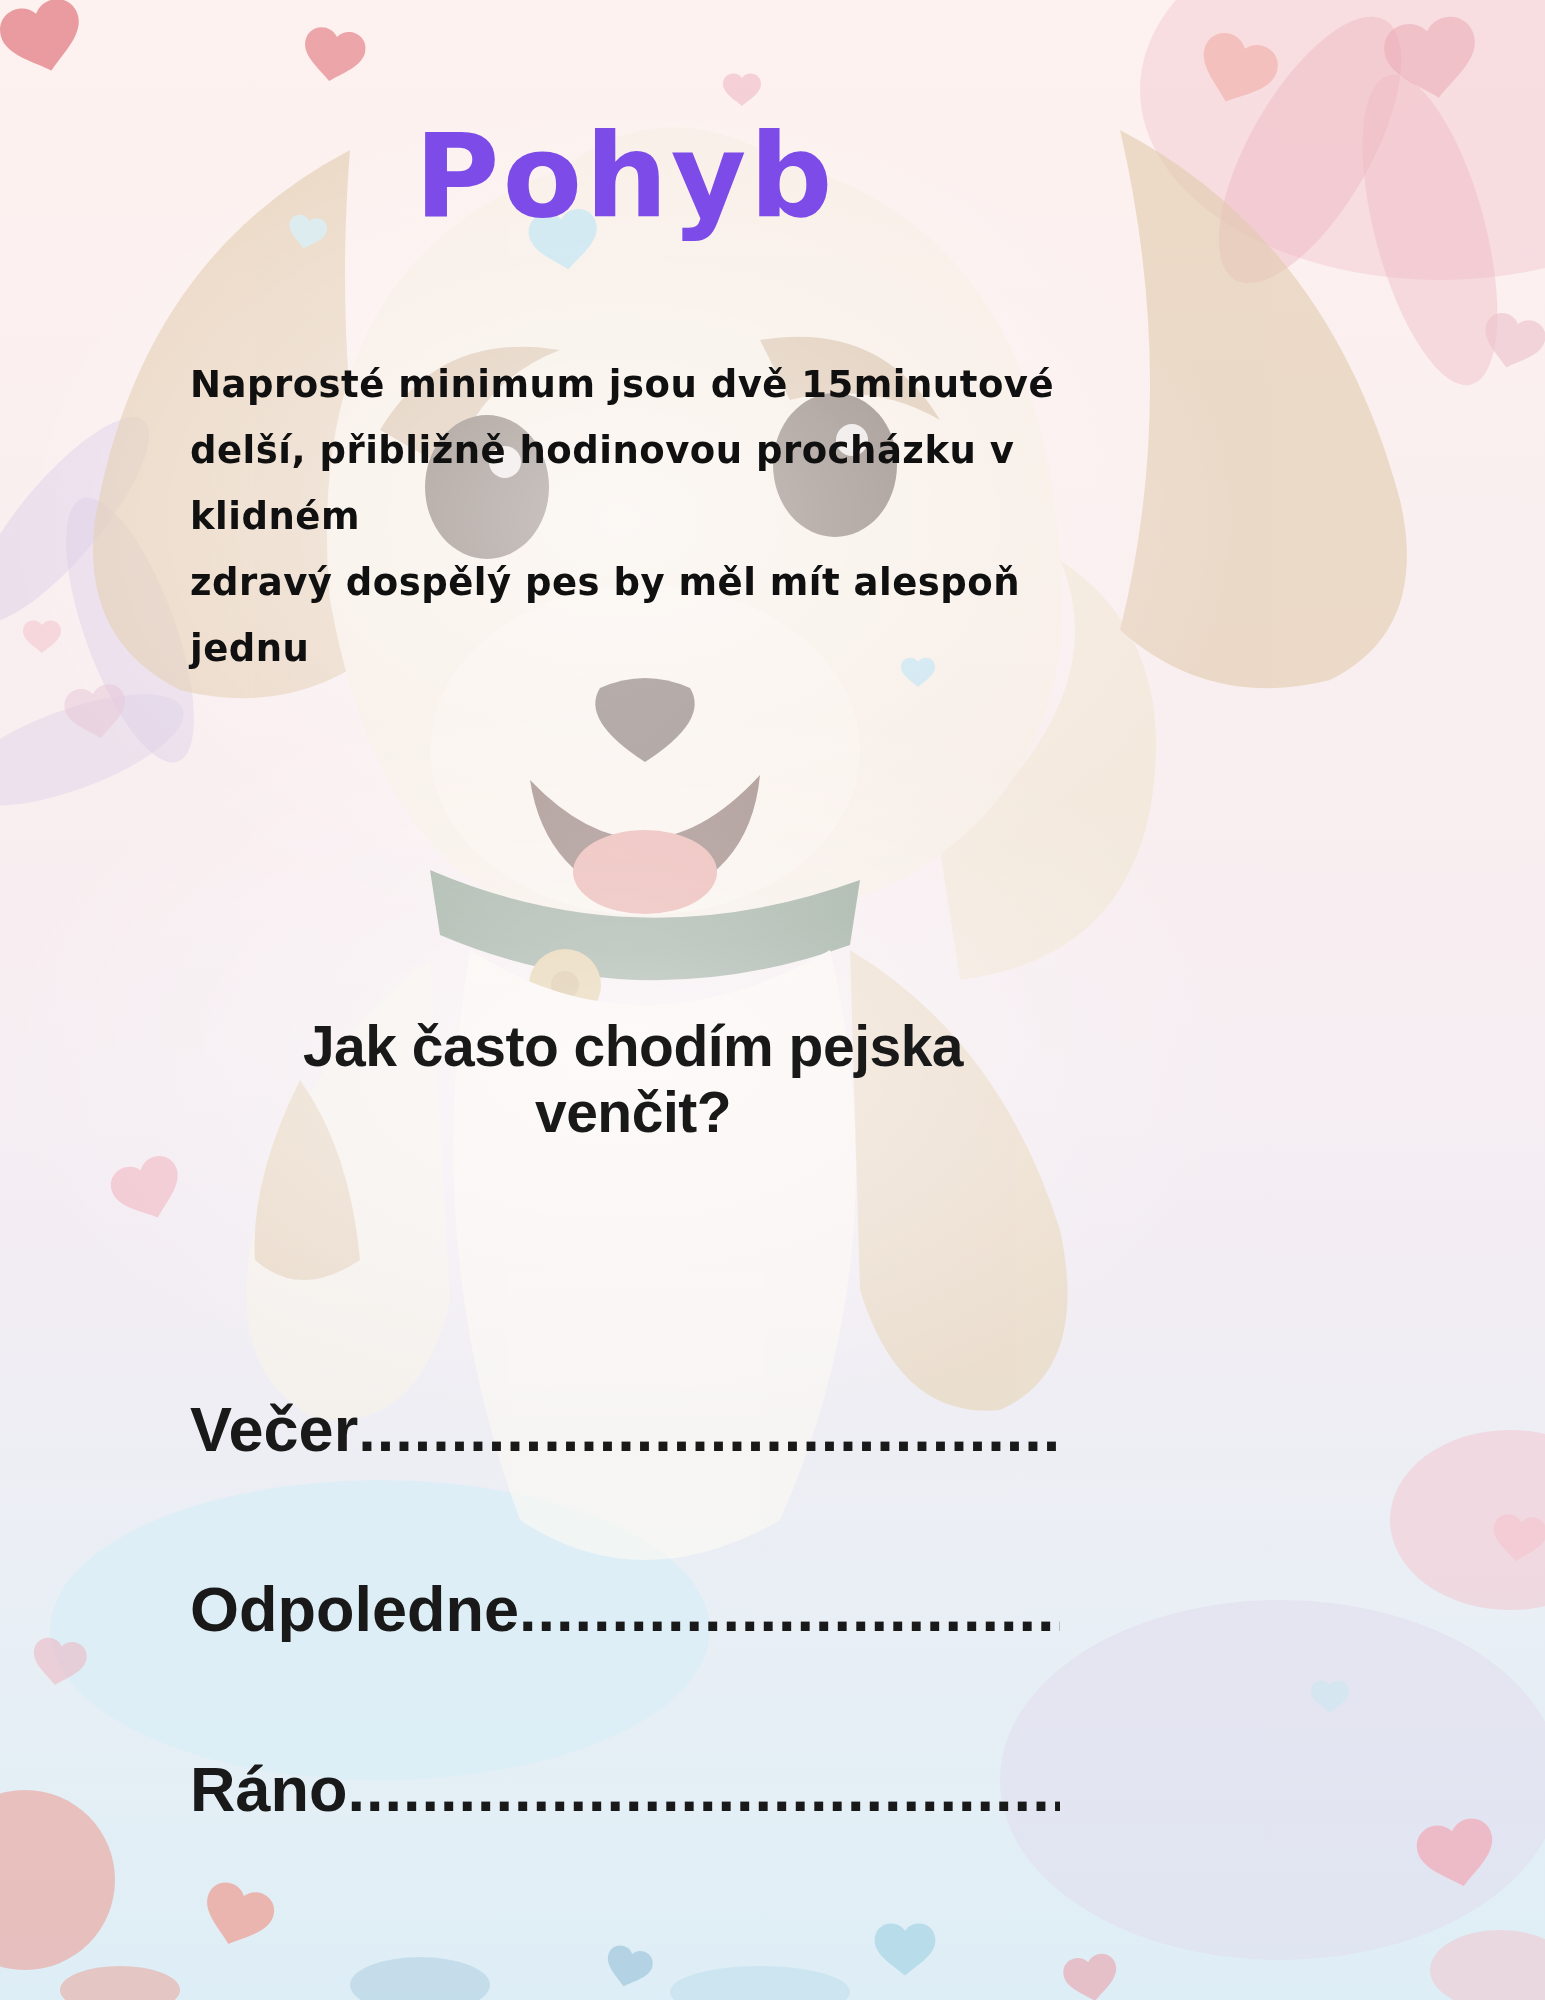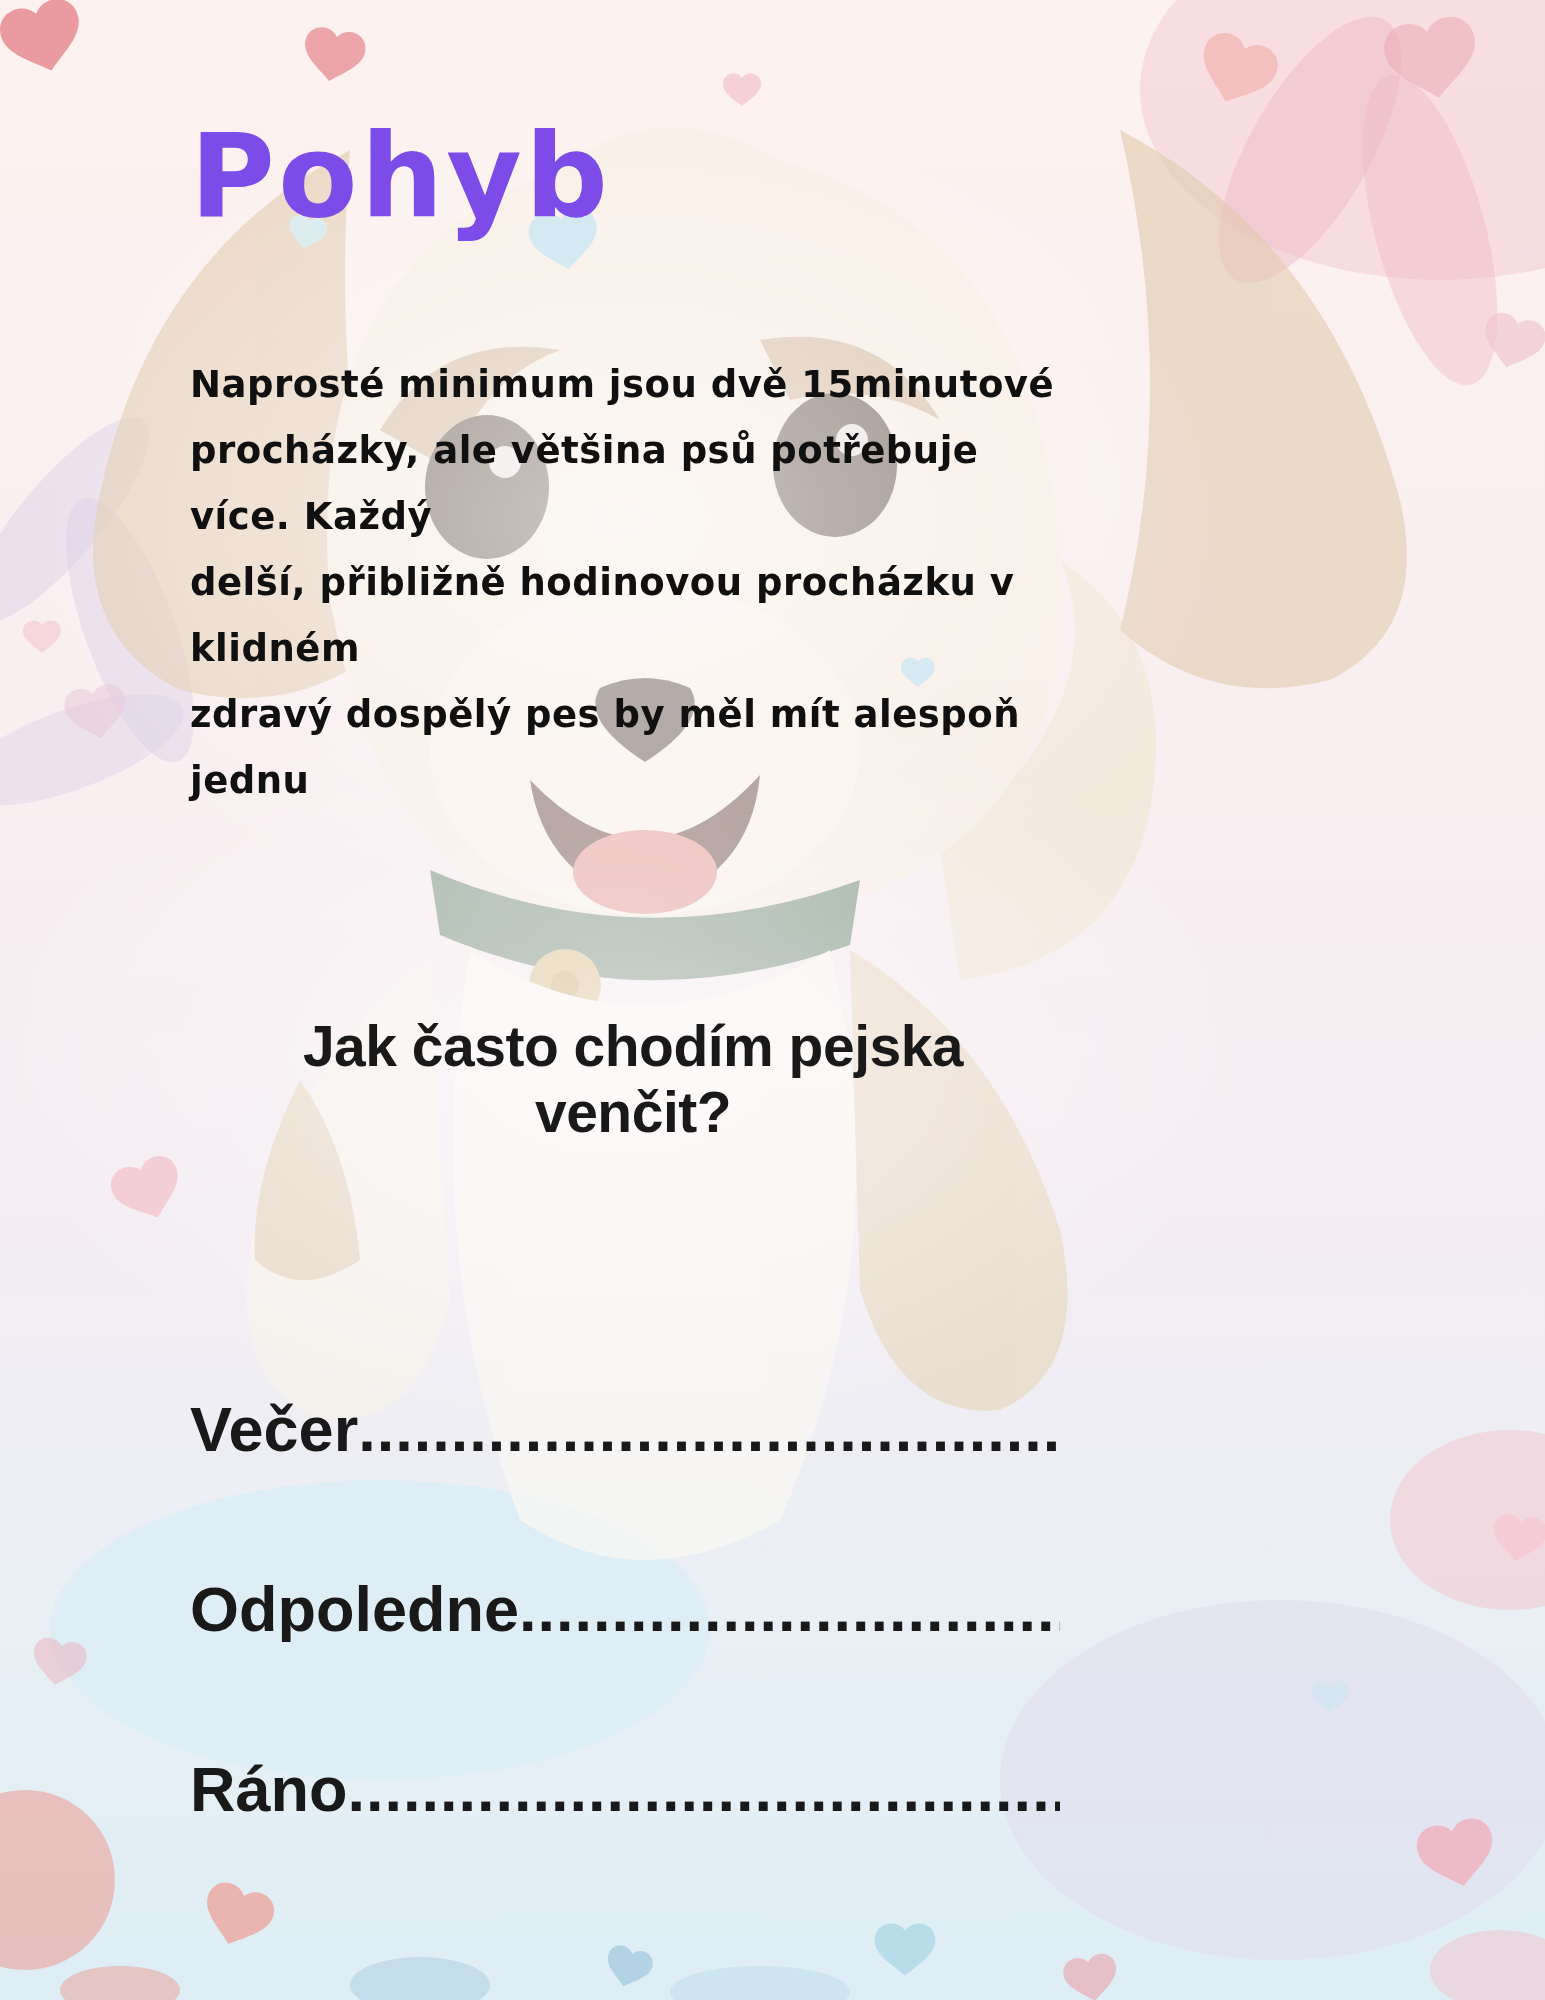--- a/index.html
+++ b/index.html
@@ -5,20 +5,21 @@
   html,body{margin:0;padding:0;}
   body{
     width:1545px;height:2000px;position:relative;overflow:hidden;
     background:#fbf1ef;
     font-family:"Liberation Sans",sans-serif;
   }
   .bg-svg{position:absolute;inset:0;width:1545px;height:2000px;display:block;}
   .content{position:absolute;left:190px;top:0;width:870px;height:2000px;}
   .title{
     position:absolute;top:108px;left:0;width:100%;margin:0;
+    text-align:center;
     font-family:"DejaVu Sans",sans-serif;
     font-weight:800;
     font-size:116px;
     letter-spacing:3px;
     color:var(--title-color,#7c4be8);
   }
   .intro{position:absolute;top:352px;left:0;width:100%;text-align:left;}
   .intro p{
     margin:0;
     font-family:"DejaVu Sans",sans-serif;
@@ -134,21 +135,20 @@
     <ellipse cx="1500" cy="1970" rx="70" ry="40" fill="#f3c2ca" opacity="0.5"></ellipse>
   </g>
 </svg>
 
 <div class="content">
 
   <h1 class="title">Pohyb</h1>
 
   <div class="intro">
     <p>Naprosté minimum jsou dvě 15minutové</p>
-    <p>procházky, ale většina psů potřebuje více. Každý</p>
     <p>delší, přibližně hodinovou procházku v klidném</p>
     <p>zdravý dospělý pes by měl mít alespoň jednu</p>
   </div>
 
   <h2 class="question">Jak často chodím pejska venčit?</h2>
 
   <div class="fill-lines">
     <div class="fill-line">
       <span class="label">Večer</span><span class="dots">............................................................</span>
     </div>

